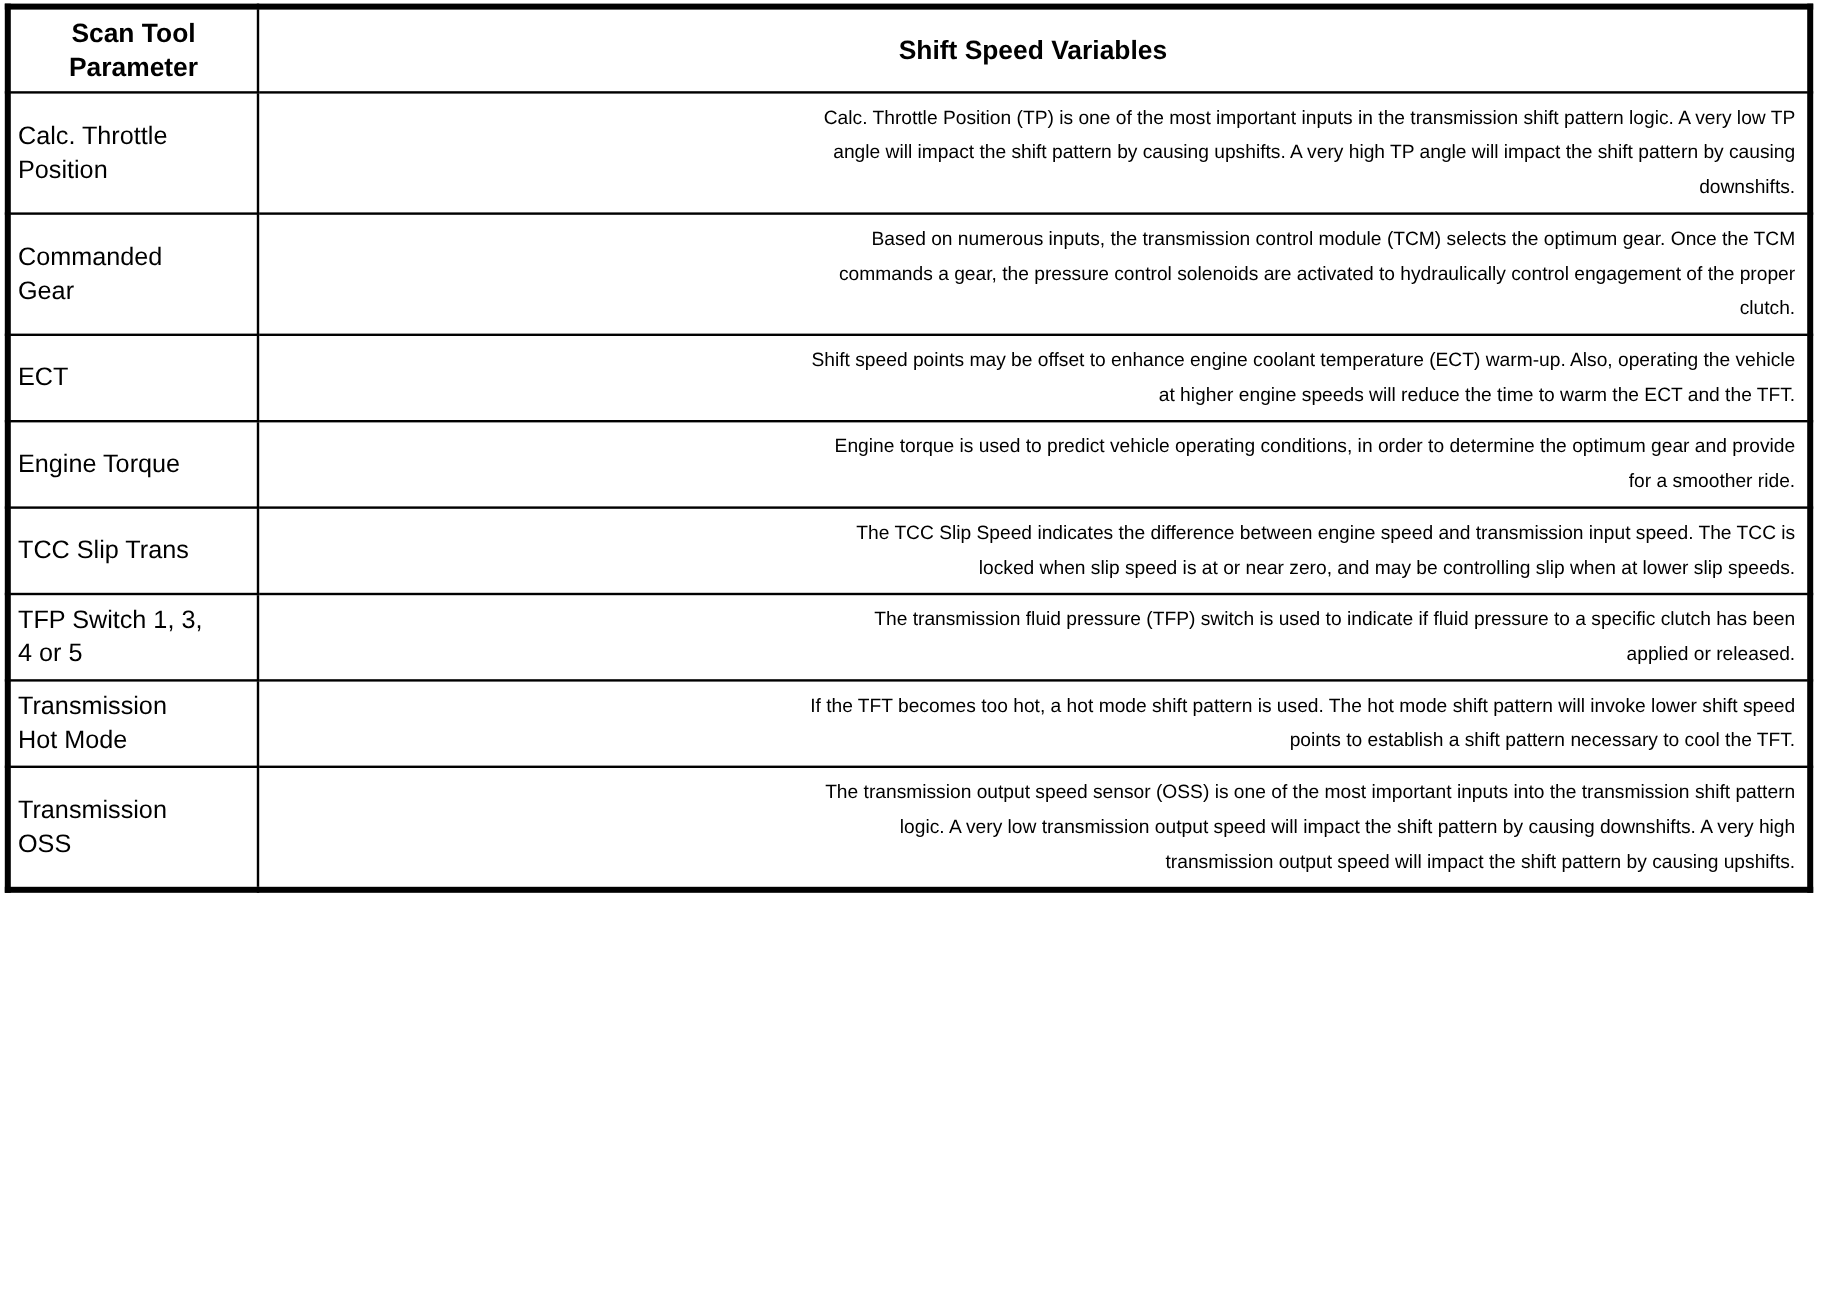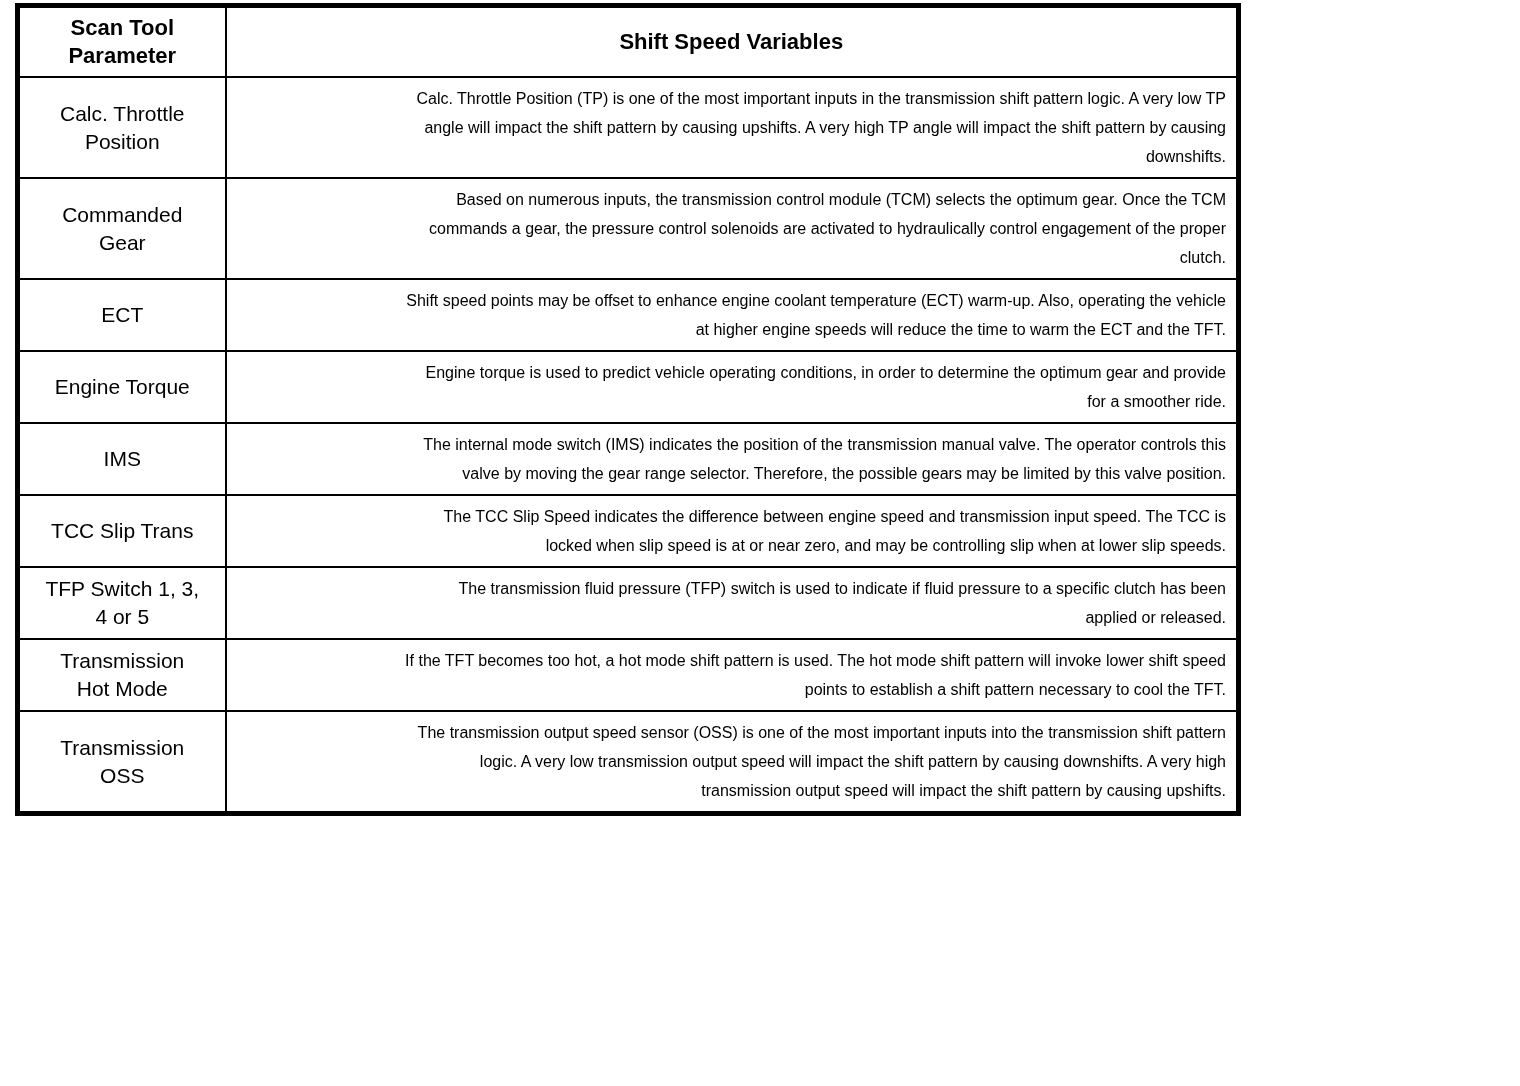--- a/index.html
+++ b/index.html
@@ -12,25 +12,24 @@
     height: 1086px;
     font-family: "Liberation Sans", sans-serif;
     color: #000000;
     overflow: hidden;
   }
   .page {
     padding: 3px 4px 3px 4px;
   }
   table.param-table {
     border-collapse: collapse;
-    width: 1226px;
+    width: 1507px;
     table-layout: fixed;
     border: 5px solid #000000;
     background: #ffffff;
-    margin-left: 11px;
   }
   table.param-table th,
   table.param-table td {
     border: 2px solid #000000;
     box-sizing: border-box;
   }
   col.col-param { width: 208px; }
   col.col-desc  { width: auto; }
 
   th.hdr {
@@ -38,21 +37,21 @@
     font-weight: bold;
     line-height: 28px;
     text-align: center;
     vertical-align: middle;
     padding: 6px 6px;
     white-space: pre-line;
   }
   td.param {
     font-size: 21px;
     line-height: 28px;
-    text-align: center;
+    text-align: left;
     vertical-align: middle;
     padding: 4px 6px;
     white-space: pre-line;
   }
   td.desc {
     font-size: 16px;
     line-height: 29px;
     text-align: right;
     vertical-align: middle;
     padding: 6px 10px;
@@ -94,25 +93,20 @@
         <td class="param">ECT</td>
         <td class="desc">Shift speed points may be offset to enhance engine coolant temperature (ECT) warm-up. Also, operating the vehicle
 at higher engine speeds will reduce the time to warm the ECT and the TFT.</td>
       </tr>
       <tr>
         <td class="param">Engine Torque</td>
         <td class="desc">Engine torque is used to predict vehicle operating conditions, in order to determine the optimum gear and provide
 for a smoother ride.</td>
       </tr>
       <tr>
-        <td class="param">IMS</td>
-        <td class="desc">The internal mode switch (IMS) indicates the position of the transmission manual valve. The operator controls this
-valve by moving the gear range selector. Therefore, the possible gears may be limited by this valve position.</td>
-      </tr>
-      <tr>
         <td class="param">TCC Slip Trans</td>
         <td class="desc">The TCC Slip Speed indicates the difference between engine speed and transmission input speed. The TCC is
 locked when slip speed is at or near zero, and may be controlling slip when at lower slip speeds.</td>
       </tr>
       <tr>
         <td class="param">TFP Switch 1, 3,
 4 or 5</td>
         <td class="desc">The transmission fluid pressure (TFP) switch is used to indicate if fluid pressure to a specific clutch has been
 applied or released.</td>
       </tr>

